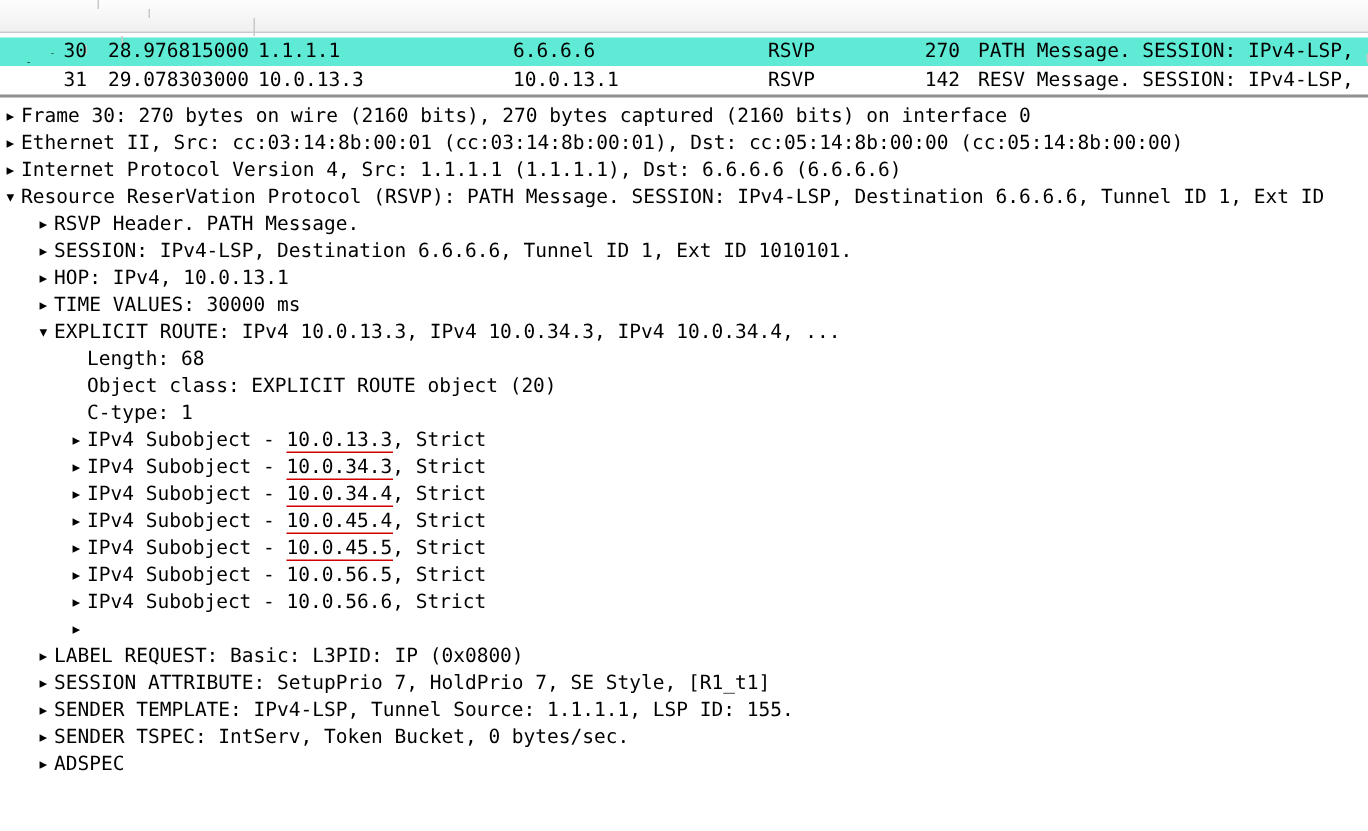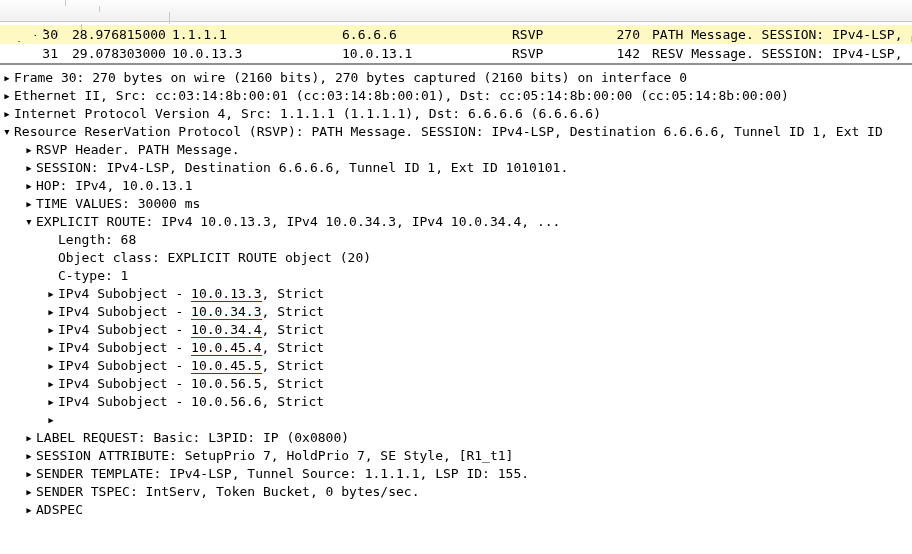--- a/index.html
+++ b/index.html
@@ -33,21 +33,21 @@
     align-items: center;
     white-space: nowrap;
     overflow: hidden;
   }
   .packet-row .col {
     padding: 1px 6px;
     white-space: nowrap;
     overflow: hidden;
   }
   .row-selected {
-    background: #fef9c3;
+    background: #5eead4;
   }
   .col-no { width: 66px; text-align: right; padding-right: 8px !important; }
   .col-time { width: 100px; text-align: right; }
   .col-src { width: 170px; }
   .col-dst { width: 170px; }
   .col-proto { width: 82px; }
   .col-len { width: 58px; text-align: right; padding-right: 6px !important;}
   .col-info { flex: 1; }
   .row-blank { height: 3px; }
 

